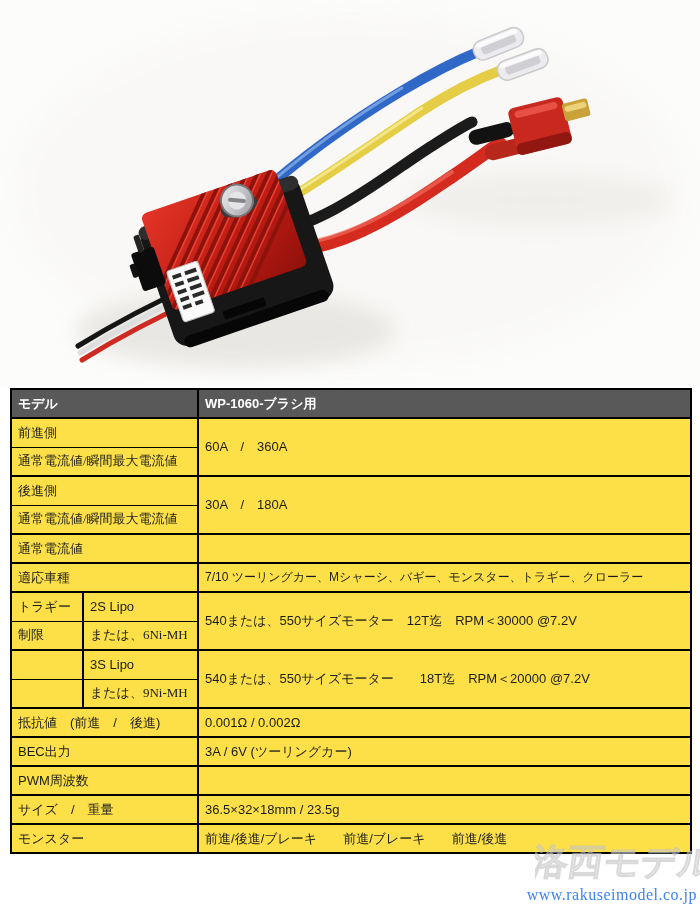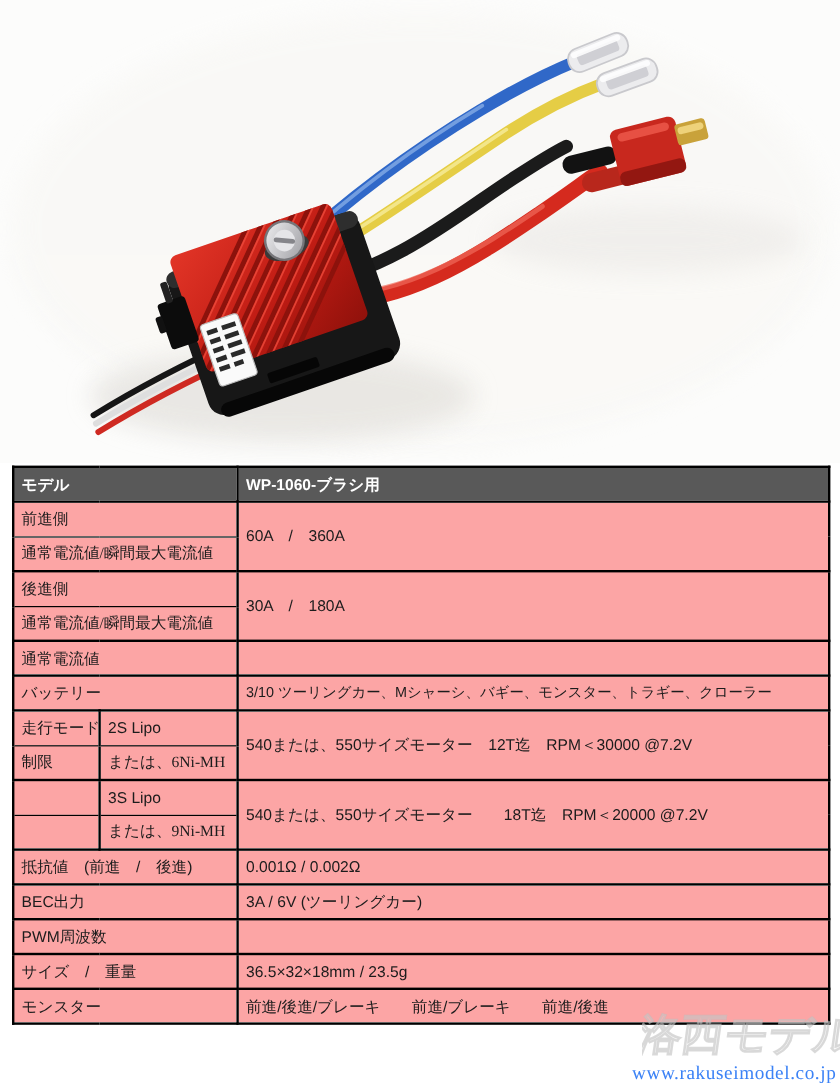--- a/index.html
+++ b/index.html
@@ -13,21 +13,21 @@
   .photo-wrap svg { display:block; }
 
   
   table.spec {
     position:absolute; top:388px; left:10px; width:680px;
     border-collapse:collapse; table-layout:fixed;
     font-size:13px; color:#1c1c1c;
   }
   table.spec td {
     border:2px solid #000; box-sizing:border-box;
-    padding:2px 6px; background:#fca5a5; overflow:hidden; white-space:nowrap;
+    padding:2px 6px; background:#fde047; overflow:hidden; white-space:nowrap;
   }
   table.spec tr { height:29px; }
   tr.hdr { height:30px; }
   tr.hdr td { background:#595959; color:#ffffff; font-weight:bold; }
   td.lbl { background:#efefef; text-align:left; }
   td.val { text-align:left; }
   td.tight { font-size:12px; padding:2px 2px; }
   .bbthin { border-bottom-width:1px !important; }
   .btthin { border-top-width:1px !important;font-family:Liberation Serif, serif; }
 
@@ -187,25 +187,25 @@
       <td class="val" rowspan="2">30A　/　180A</td>
     </tr>
     <tr>
       <td class="lbl btthin" colspan="2">通常電流値/瞬間最大電流値</td>
     </tr>
     <tr>
       <td class="lbl" colspan="2">通常電流値</td>
       <td class="val"></td>
     </tr>
     <tr>
-      <td class="lbl" colspan="2">バッテリー</td>
-      <td class="val tight">3/10 ツーリングカー、Mシャーシ、バギー、モンスター、トラギー、クローラー</td>
-    </tr>
-    <tr>
-      <td class="lbl bbthin">走行モード</td>
+      <td class="lbl" colspan="2">適応車種</td>
+      <td class="val tight">7/10 ツーリングカー、Mシャーシ、バギー、モンスター、トラギー、クローラー</td>
+    </tr>
+    <tr>
+      <td class="lbl bbthin">トラギー</td>
       <td class="lbl bbthin">2S Lipo</td>
       <td class="val" rowspan="2">540または、550サイズモーター　12T迄　RPM＜30000 @7.2V</td>
     </tr>
     <tr>
       <td class="lbl btthin">制限</td>
       <td class="lbl btthin">または、6Ni-MH</td>
     </tr>
     <tr>
       <td class="lbl bbthin"></td>
       <td class="lbl bbthin">3S Lipo</td>

